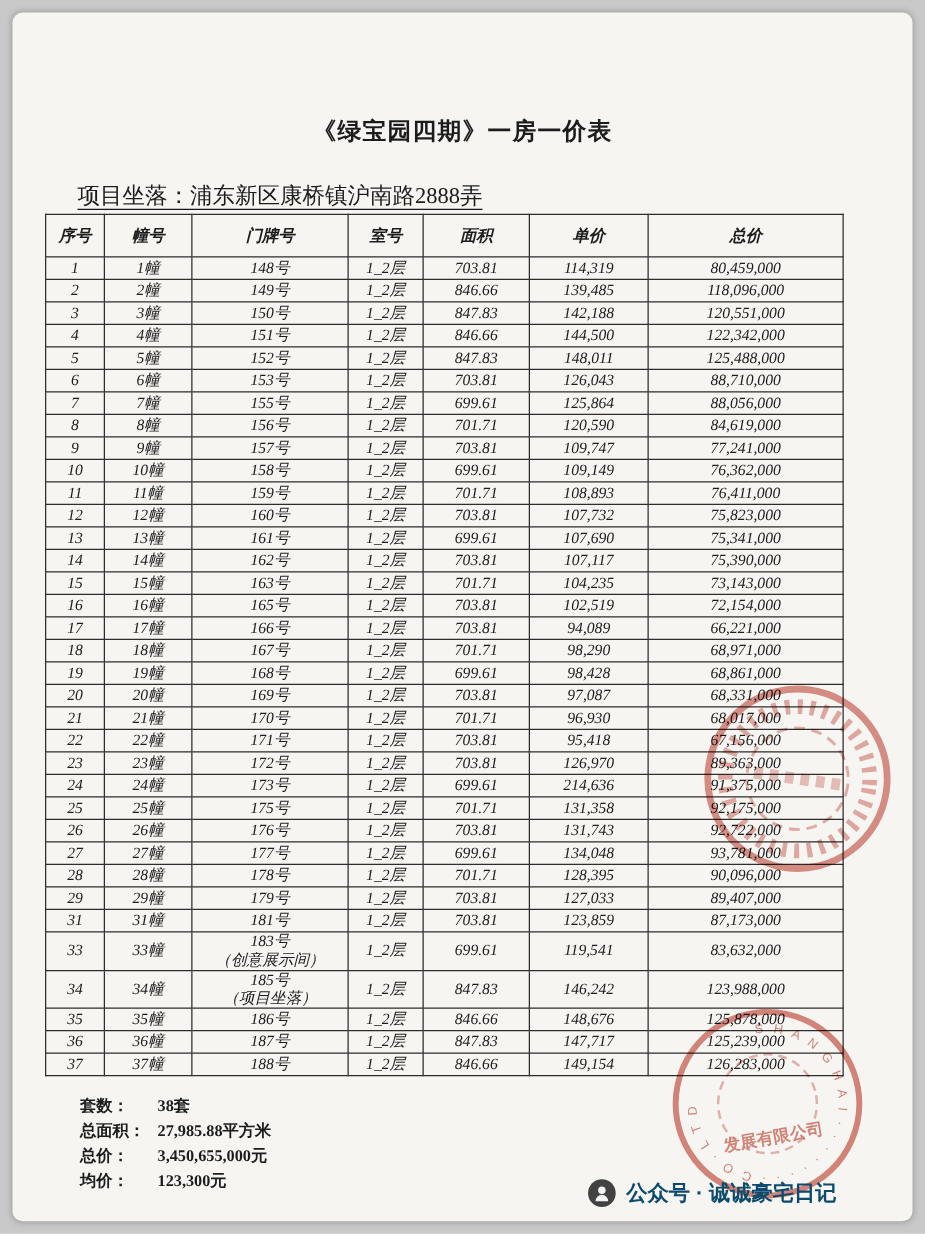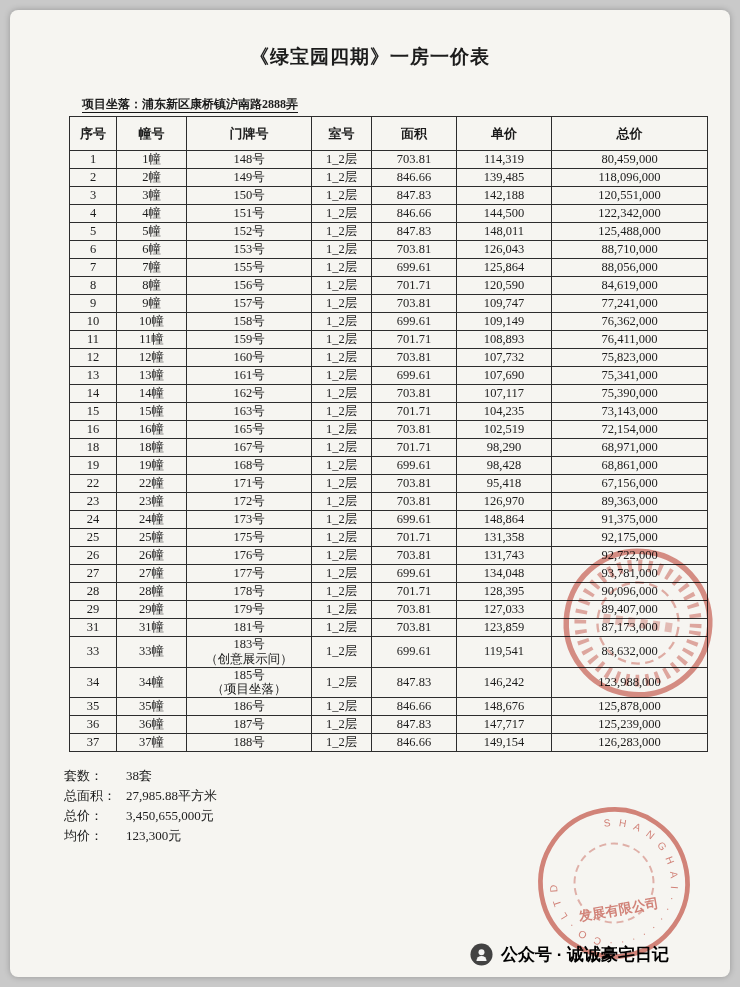--- a/index.html
+++ b/index.html
@@ -19,60 +19,62 @@
     box-sizing:border-box;
     overflow:hidden;
     box-shadow:0 0 6px rgba(0,0,0,.25);
   }
   .doc-title{
     padding-top:34px;
     text-align:center;
     font-size:19px;
     font-weight:bold;
     letter-spacing:1px;
+    margin-top:48px;
   }
   .location-line{
-    margin:26px 0 3px 72px;
-    font-size:12px;
-    font-weight:bold;
+    margin:26px 0 3px 52px;
+    font-size:18px;
+    font-weight:normal;
   }
   .location-line span{border-bottom:1.5px solid #161616;padding-bottom:1px;}
   table.price-table{
-    margin-left:59px;
+    margin-left:26px;
     border-collapse:collapse;
     table-layout:fixed;
     width:638px;
     font-size:12.5px;
+    font-style:italic;
   }
   .price-table th,.price-table td{
     border:1px solid #2d2d2d;
     text-align:center;
     padding:0 2px;
     line-height:1.18;
     white-space:pre-line;
     overflow:hidden;
   }
   .price-table th{height:33px;font-size:13px;font-weight:bold;}
   .price-table td{height:17px;}
   .summary{
     margin:14px 0 0 54px;
     font-size:13px;
-    font-weight:normal;
+    font-weight:bold;
     line-height:1.55;
   }
   .summary .lbl{display:inline-block;min-width:62px;}
   .stamp{position:absolute;mix-blend-mode:multiply;pointer-events:none;}
   .stamp1{left:550px;top:532px;width:156px;height:162px;transform:rotate(8deg);}
   .stamp2{left:516px;top:794px;width:176px;height:158px;transform:rotate(-10deg);}
   .watermark{
     position:absolute;
     left:460px;top:933px;
     display:flex;align-items:center;gap:8px;
     font-family:"Liberation Sans","DejaVu Sans",sans-serif;
-    font-size:17px;color:#000000;font-weight:bold;
+    font-size:17px;color:#0c4a6e;font-weight:bold;
   }
   .wm-icon{width:23px;height:23px;flex:0 0 auto;}
 </style>
 </head>
 <body>
 
 <div class="photo">
   <div class="page">
 
     <div class="doc-title">《绿宝园四期》一房一价表</div>
@@ -241,38 +243,65 @@
           <tr>
             <td>16</td>
             <td>16幢</td>
             <td>165号</td>
             <td>1_2层</td>
             <td>703.81</td>
             <td>102,519</td>
             <td>72,154,000</td>
           </tr>
           <tr>
+            <td>17</td>
+            <td>17幢</td>
+            <td>166号</td>
+            <td>1_2层</td>
+            <td>703.81</td>
+            <td>94,089</td>
+            <td>66,221,000</td>
+          </tr>
+          <tr>
             <td>18</td>
             <td>18幢</td>
             <td>167号</td>
             <td>1_2层</td>
             <td>701.71</td>
             <td>98,290</td>
             <td>68,971,000</td>
           </tr>
           <tr>
             <td>19</td>
             <td>19幢</td>
             <td>168号</td>
             <td>1_2层</td>
             <td>699.61</td>
             <td>98,428</td>
             <td>68,861,000</td>
           </tr>
           <tr>
+            <td>20</td>
+            <td>20幢</td>
+            <td>169号</td>
+            <td>1_2层</td>
+            <td>703.81</td>
+            <td>97,087</td>
+            <td>68,331,000</td>
+          </tr>
+          <tr>
+            <td>21</td>
+            <td>21幢</td>
+            <td>170号</td>
+            <td>1_2层</td>
+            <td>701.71</td>
+            <td>96,930</td>
+            <td>68,017,000</td>
+          </tr>
+          <tr>
             <td>22</td>
             <td>22幢</td>
             <td>171号</td>
             <td>1_2层</td>
             <td>703.81</td>
             <td>95,418</td>
             <td>67,156,000</td>
           </tr>
           <tr>
             <td>23</td>
@@ -282,21 +311,21 @@
             <td>703.81</td>
             <td>126,970</td>
             <td>89,363,000</td>
           </tr>
           <tr>
             <td>24</td>
             <td>24幢</td>
             <td>173号</td>
             <td>1_2层</td>
             <td>699.61</td>
-            <td>148,864</td>
+            <td>214,636</td>
             <td>91,375,000</td>
           </tr>
           <tr>
             <td>25</td>
             <td>25幢</td>
             <td>175号</td>
             <td>1_2层</td>
             <td>701.71</td>
             <td>131,358</td>
             <td>92,175,000</td>

